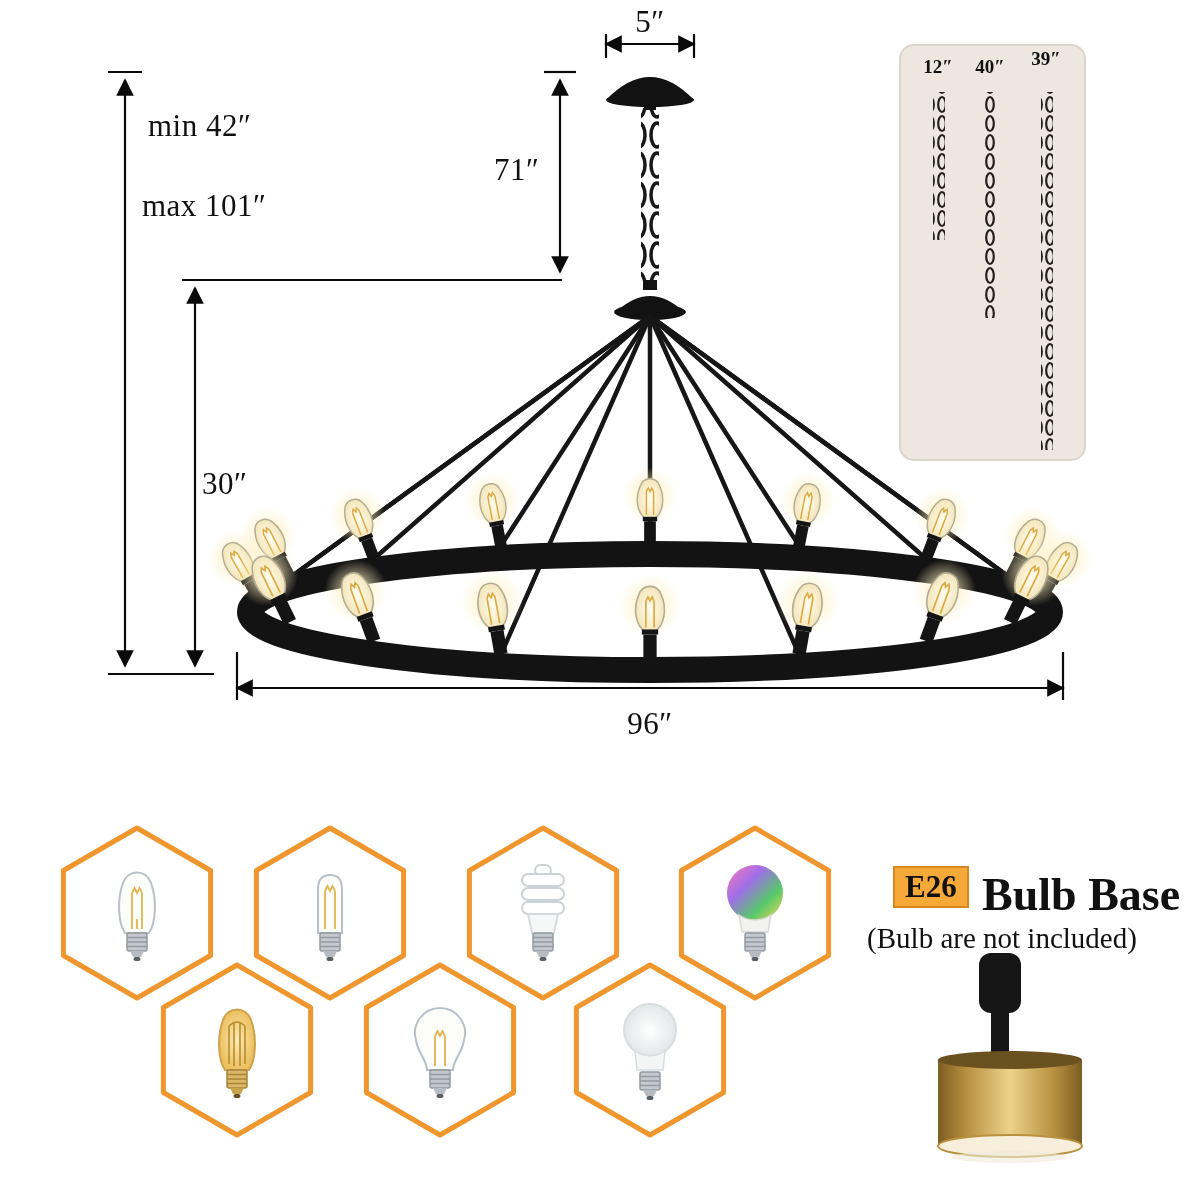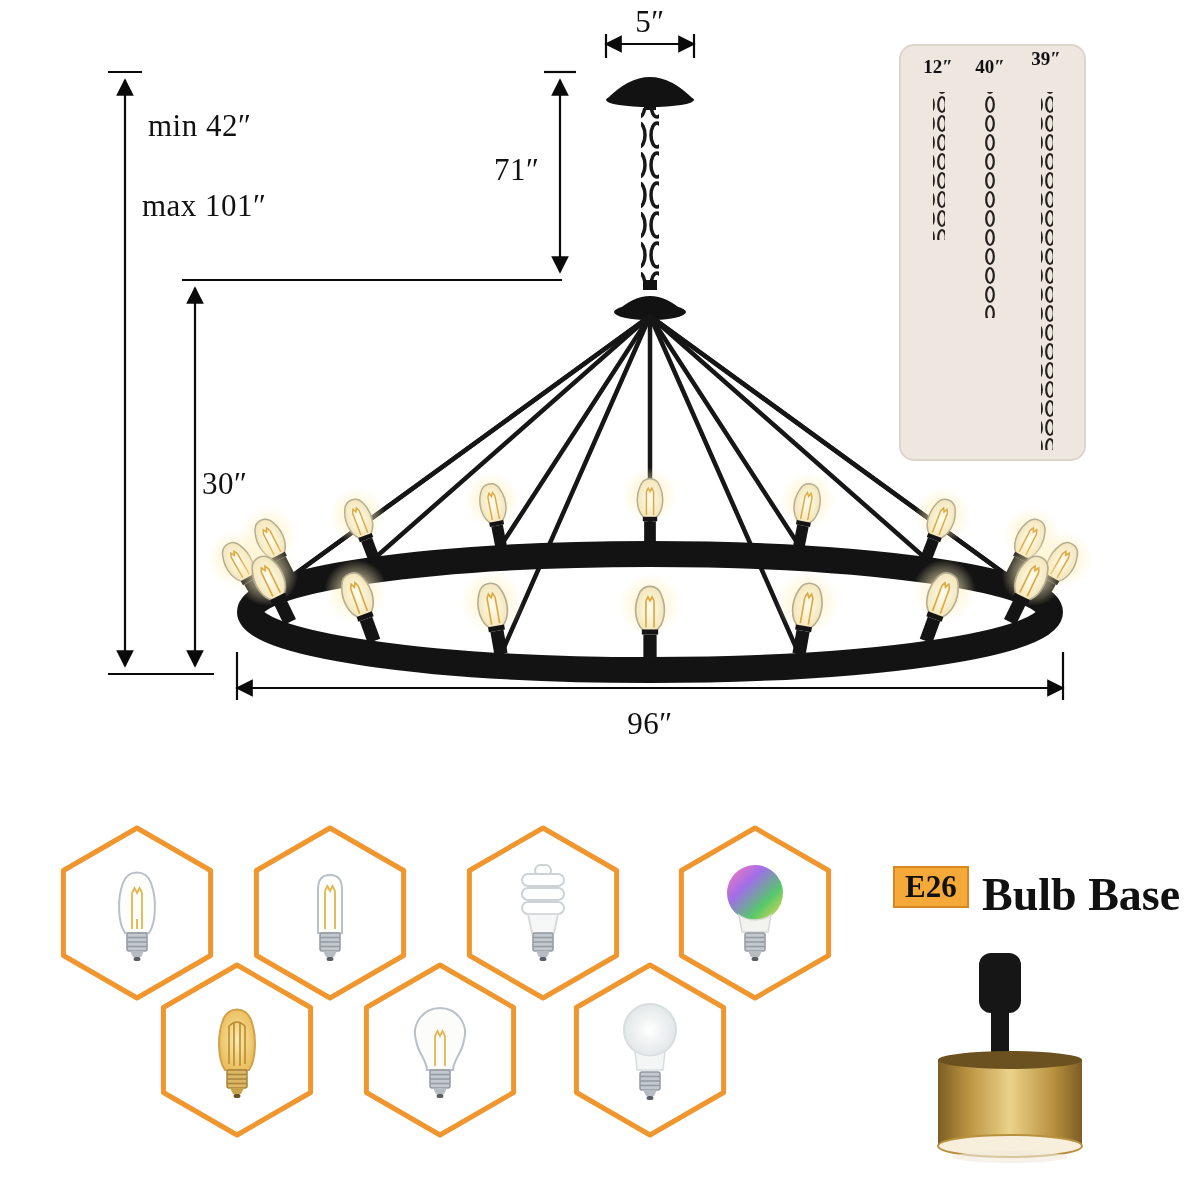--- a/index.html
+++ b/index.html
@@ -246,14 +246,15 @@
       <ellipse cx="1010" cy="300" rx="72" ry="9" fill="#6b5120"></ellipse>
       <ellipse cx="1010" cy="386" rx="72" ry="11" fill="#f7efdb" stroke="#b8913f" stroke-width="2"></ellipse>
       <ellipse cx="1010" cy="397" rx="58" ry="6" fill="#f0e9dc" opacity="0.6"></ellipse>
     </g>
   </svg>
 
   <div class="abs" style="left:893px;top:866px;border-radius:14px;">
     <span class="badge">E26</span>
   </div>
   <div class="abs base-title" style="left:982px;top:868px;">Bulb Base</div>
+  <div class="abs note" style="left:852px;top:922px;">(Bulb are not included)</div>
 
 </div>
 
 </body></html>

